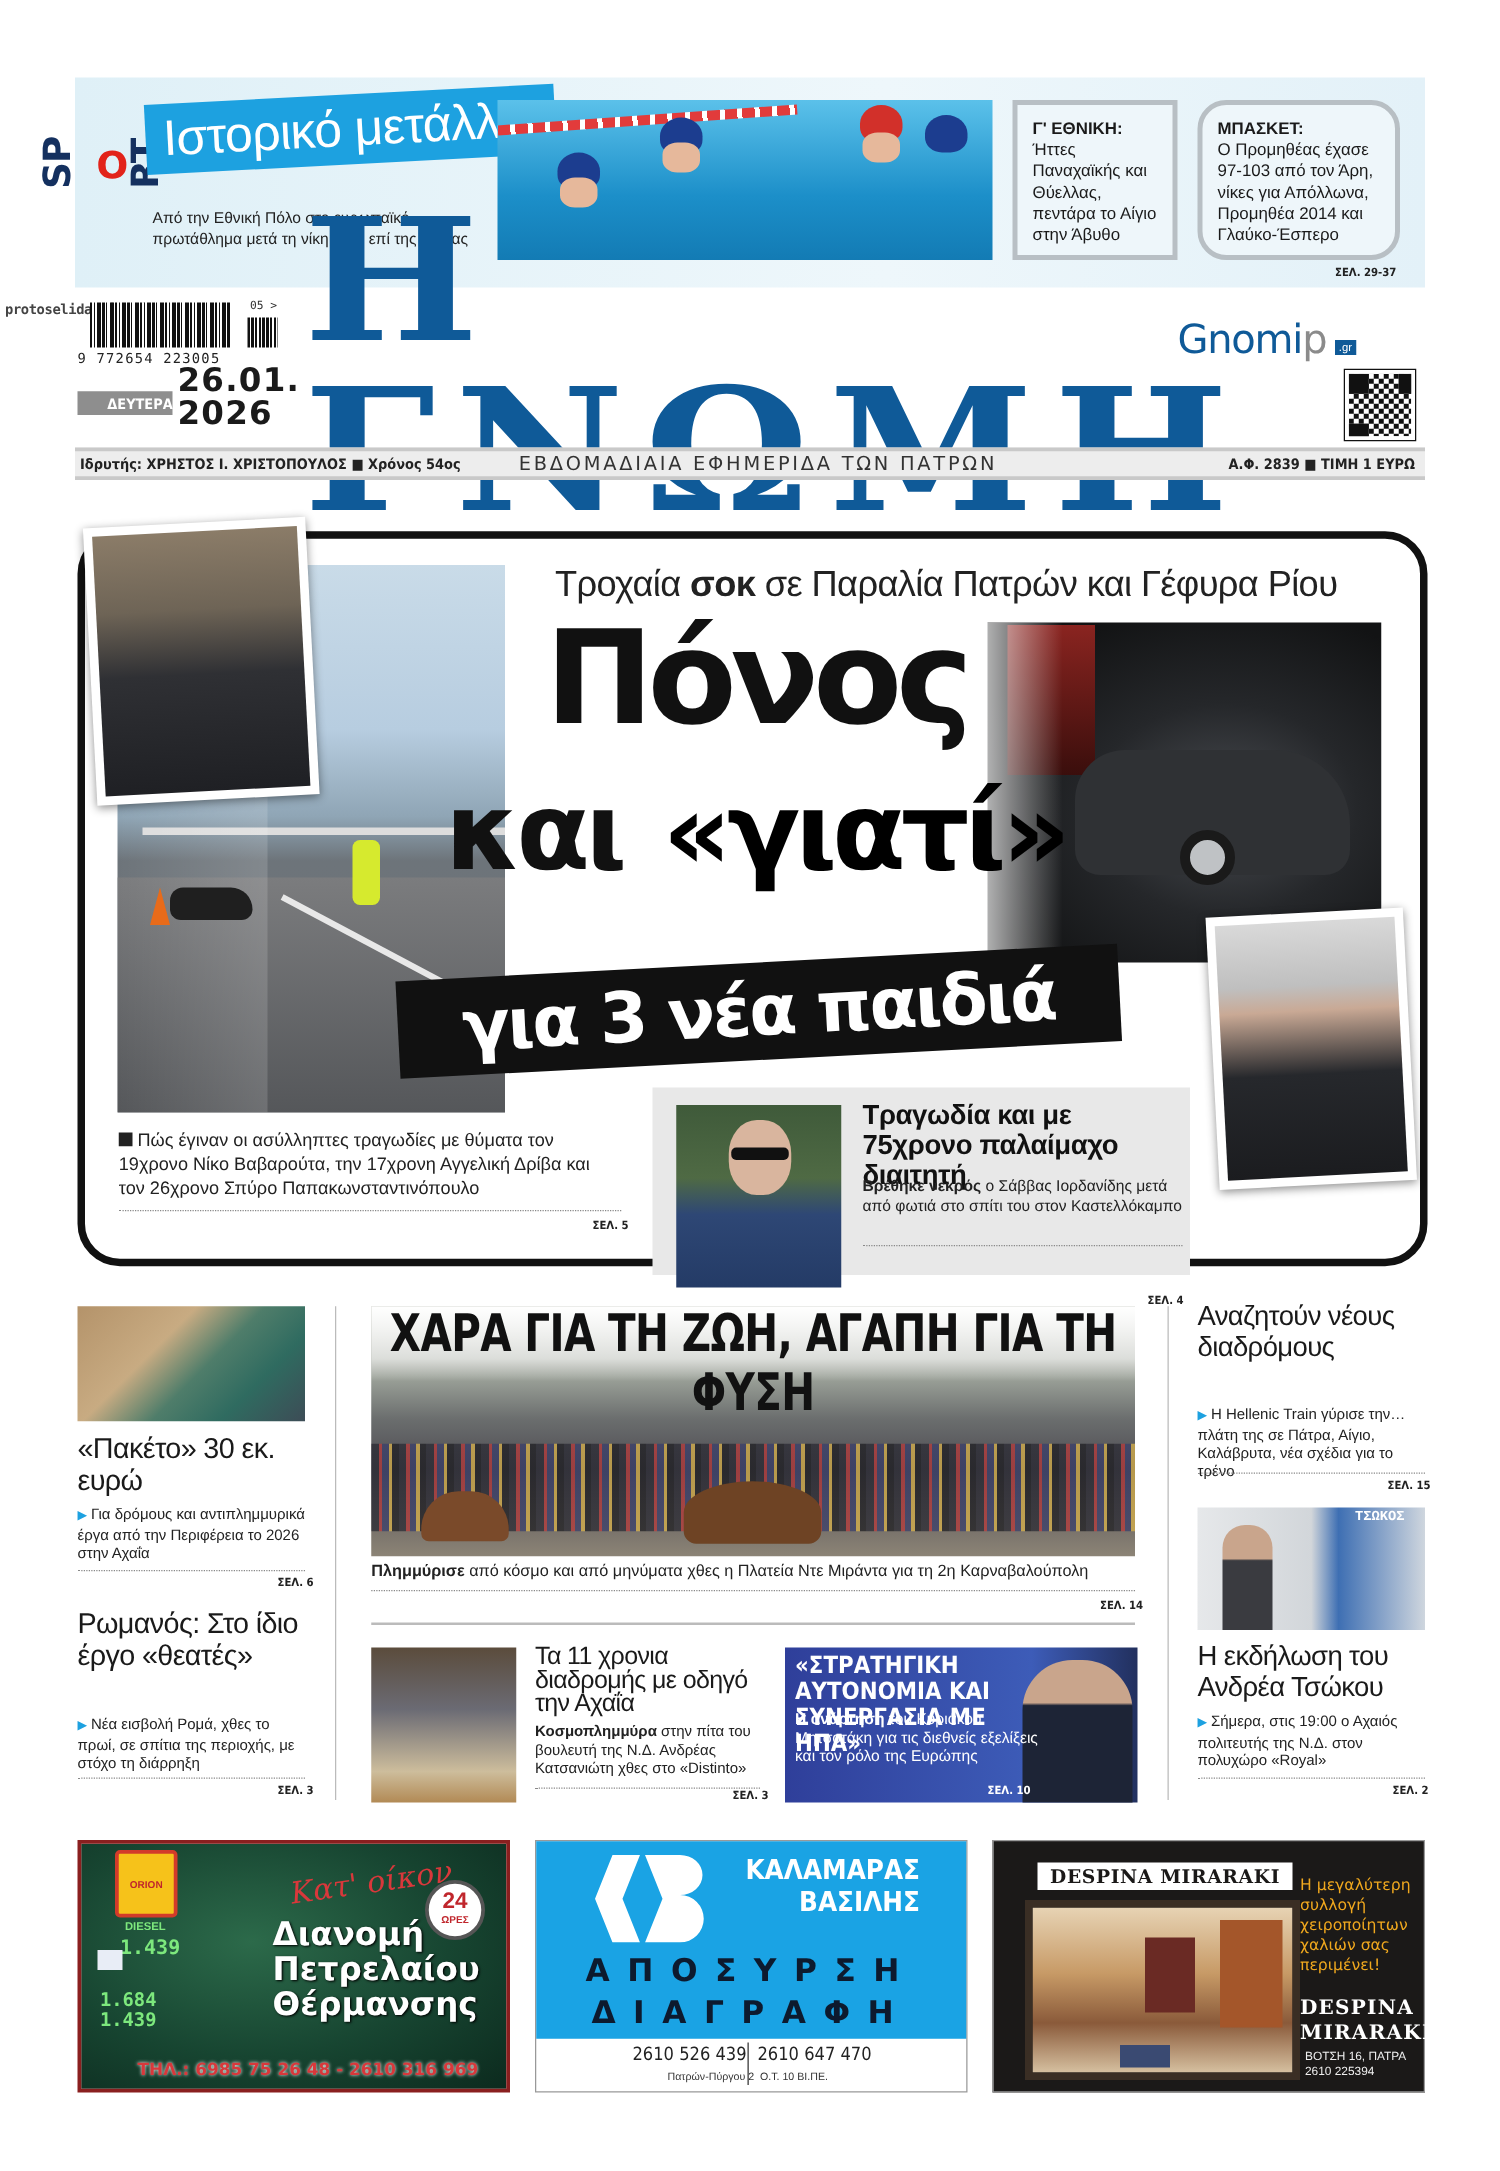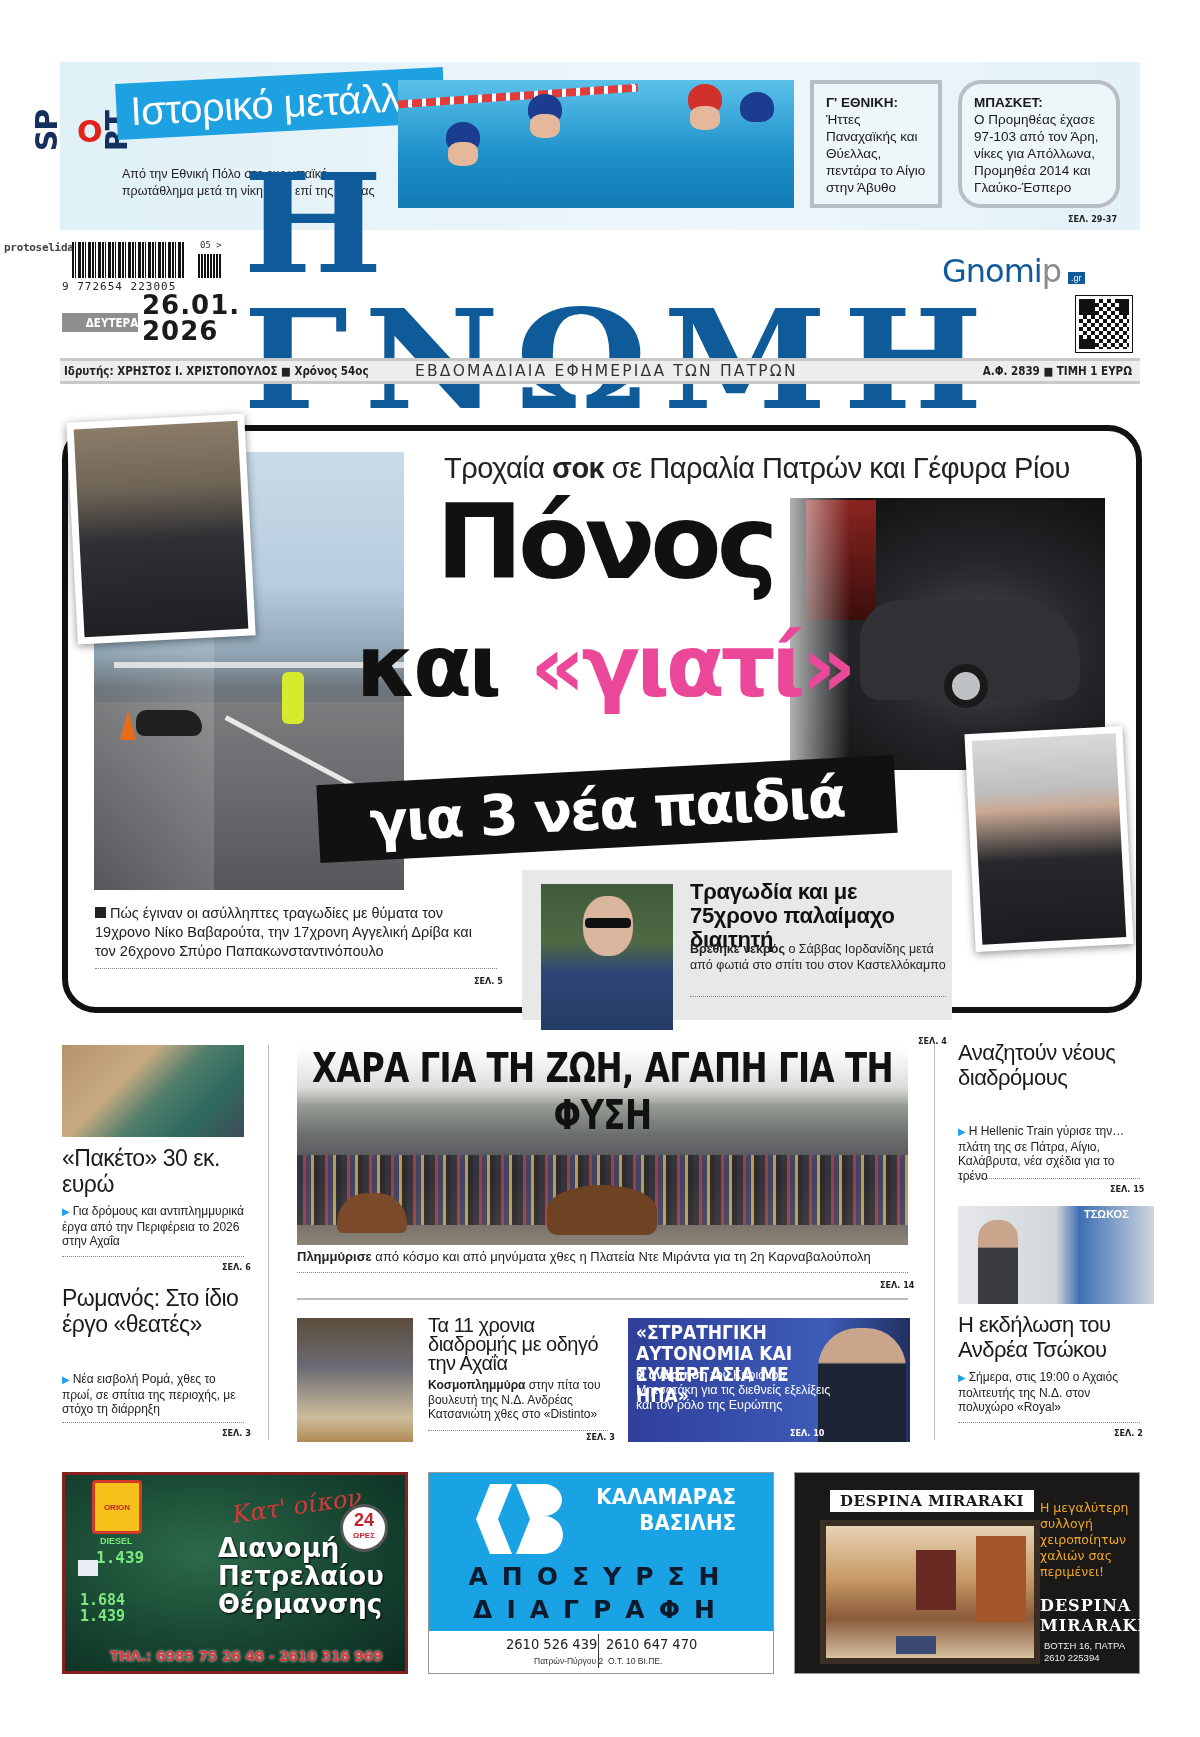--- a/index.html
+++ b/index.html
@@ -57,21 +57,21 @@
   .pol-in { width: 100%; height: 100%; }
   .photo-crash { left: 790px; top: 498px; width: 315px; height: 272px; background: radial-gradient(ellipse at 60% 55%, #4a4d52 0%, #25272a 40%, #121314 80%); overflow: hidden; }
   .crash-fade { left: 760px; top: 498px; width: 90px; height: 300px; background: linear-gradient(90deg, #fff 0%, rgba(255,255,255,0) 100%); }
   .car { left: 860px; top: 600px; width: 220px; height: 100px; background: #2f3134; border-radius: 40px 60px 20px 20px; }
   .wheel { width: 44px; height: 44px; border-radius: 50%; background: #bfc2c5; border: 8px solid #1a1a1a; }
   .firetruck { left: 806px; top: 500px; width: 70px; height: 120px; background: linear-gradient(180deg,#8a2420,#3a0e0c); }
   .kicker { left: 444px; top: 452px; font-family: "Liberation Sans Narrow", "Liberation Sans", sans-serif; font-size: 29px; color: #222; letter-spacing: -0.5px; }
   .kicker b { font-weight: 700; }
   .h-ponos { left: 436px; top: 490px; font-family: "DejaVu Sans", sans-serif; font-weight: 900; font-size: 104px; color: #111; letter-spacing: -5px; line-height: 1; }
   .h-kai { left: 356px; top: 623px; font-family: "DejaVu Sans", sans-serif; font-weight: 900; font-size: 86px; color: #111; letter-spacing: -4px; line-height: 1; }
-  .h-giati { left: 530px; top: 623px; font-family: "DejaVu Sans", sans-serif; font-weight: 900; font-size: 86px; color: #ec4899; letter-spacing: -4px; line-height: 1; }
+  .h-giati { left: 530px; top: 623px; font-family: "DejaVu Sans", sans-serif; font-weight: 900; font-size: 86px; color: #000000; letter-spacing: -4px; line-height: 1; }
   .h-paidia-box { left: 318px; top: 770px; width: 578px; height: 78px; background: #111; transform: rotate(-3deg); display: flex; align-items: center; justify-content: center; }
   .h-paidia-box span { color: #fff; font-family: "DejaVu Sans", sans-serif; font-weight: 900; font-size: 56px; letter-spacing: -2px; }
   .main-caption { left: 95px; top: 904px; width: 400px; font-size: 14.5px; line-height: 19px; color: #222; font-family: "Liberation Sans Narrow", "Liberation Sans", sans-serif; }
   .main-caption .sq { display: inline-block; width: 11px; height: 11px; background: #222; margin-right: 4px; }
   .dotline { border-top: 1px dotted #888; }
   .sub-box { left: 522px; top: 870px; width: 430px; height: 150px; background: #e8e8e8; }
   .sub-photo { left: 541px; top: 884px; width: 132px; height: 146px; background: linear-gradient(180deg,#3f5a3a 0%, #4f6a44 40%, #2e4775 60%, #243b66 100%); }
   .sub-head { left: 690px; top: 880px; width: 260px; font-family: "Liberation Sans Narrow", "Liberation Sans", sans-serif; font-weight: 700; font-size: 22px; line-height: 24px; color: #111; letter-spacing: -0.3px; }
   .sub-text { left: 690px; top: 942px; width: 256px; font-size: 12.5px; line-height: 15.5px; color: #222; }
   .polaroid-boy { left: 970px; top: 730px; width: 158px; height: 218px; transform: rotate(-3deg); }
@@ -83,21 +83,21 @@
   .lead-small { font-size: 12px; line-height: 14.5px; color: #222; }
   .lead-small .arrow { color: #1da1e0; font-size: 10px; margin-right: 3px; }
   .center-photo { left: 297px; top: 1045px; width: 611px; height: 200px; background: linear-gradient(180deg, #c3c5bd 0%, #9da39a 28%, #6b6e6e 45%, #4d4b52 65%, #8c8476 100%); overflow: hidden; }
   .center-title { left: 297px; top: 1050px; width: 611px; text-align: center; font-family: "Liberation Sans Narrow", "DejaVu Sans Condensed", sans-serif; font-weight: 700; font-size: 36px; color: #111; letter-spacing: -0.5px; transform: scaleY(1.15); }
   .center-caption { left: 297px; top: 1249px; width: 611px; font-size: 13px; color: #222; }
   .sm-photo1 { left: 297px; top: 1318px; width: 116px; height: 124px; background: linear-gradient(180deg,#5b4c3c 0%, #6b6b74 40%, #cdbd9c 80%, #b28a55 100%); }
   .blue-box { left: 628px; top: 1318px; width: 282px; height: 124px; background: linear-gradient(90deg, #2f3f9a 0%, #3d5cb8 70%, #22305e 100%); overflow: hidden; }
   .blue-title { left: 636px; top: 1322px; width: 200px; color: #fff; font-family: "Liberation Sans Narrow", "DejaVu Sans Condensed", sans-serif; font-weight: 700; font-size: 19px; line-height: 21px; }
   .blue-text { left: 636px; top: 1368px; width: 196px; color: #fff; font-size: 12.5px; line-height: 15px; }
   .blue-person { left: 818px; top: 1328px; width: 88px; height: 114px; background: linear-gradient(180deg, #c9a58c 0%, #c9a58c 30%, #1d2436 32%, #1d2436 100%); border-radius: 40px 40px 0 0; }
-  .rc-photo { left: 958px; top: 1206px; width: 196px; height: 98px; background: linear-gradient(90deg, #e6e8ea 0%, #d2d6da 50%, #3e6fb3 62%, #cfd6de 100%); }
+  .rc-photo { left: 958px; top: 1206px; width: 182px; height: 98px; background: linear-gradient(90deg, #e6e8ea 0%, #d2d6da 50%, #3e6fb3 62%, #cfd6de 100%); font-family: Liberation Mono, monospace; }
 
   
   .ad { top: 1472px; height: 202px; border: 1px solid #999; overflow: hidden; }
   .ad1 { left: 62px; width: 346px; background: radial-gradient(ellipse at 40% 40%, #2c6a4a 0%, #174531 55%, #0c2a1e 100%); border: 3px solid #8a1f1f; }
   .ad2 { left: 428px; width: 346px; background: #fff; }
   .ad3 { left: 794px; width: 346px; background: #1b1918; }
   .orion-sign { left: 92px; top: 1480px; width: 50px; height: 54px; background: #f6c21a; border: 3px solid #d23b2a; border-radius: 4px; }
   .kat-oikon { left: 232px; top: 1492px; font-family: "DejaVu Serif", serif; font-style: italic; font-size: 24px; color: #d8383b; transform: rotate(-8deg); }
   .clock { left: 340px; top: 1504px; width: 48px; height: 48px; border-radius: 50%; background: #fff; border: 3px solid #555; display: flex; flex-direction: column; align-items: center; justify-content: center; color: #c0262c; font-weight: 900; font-size: 18px; line-height: 16px; }
   .clock small { font-size: 8px; }

